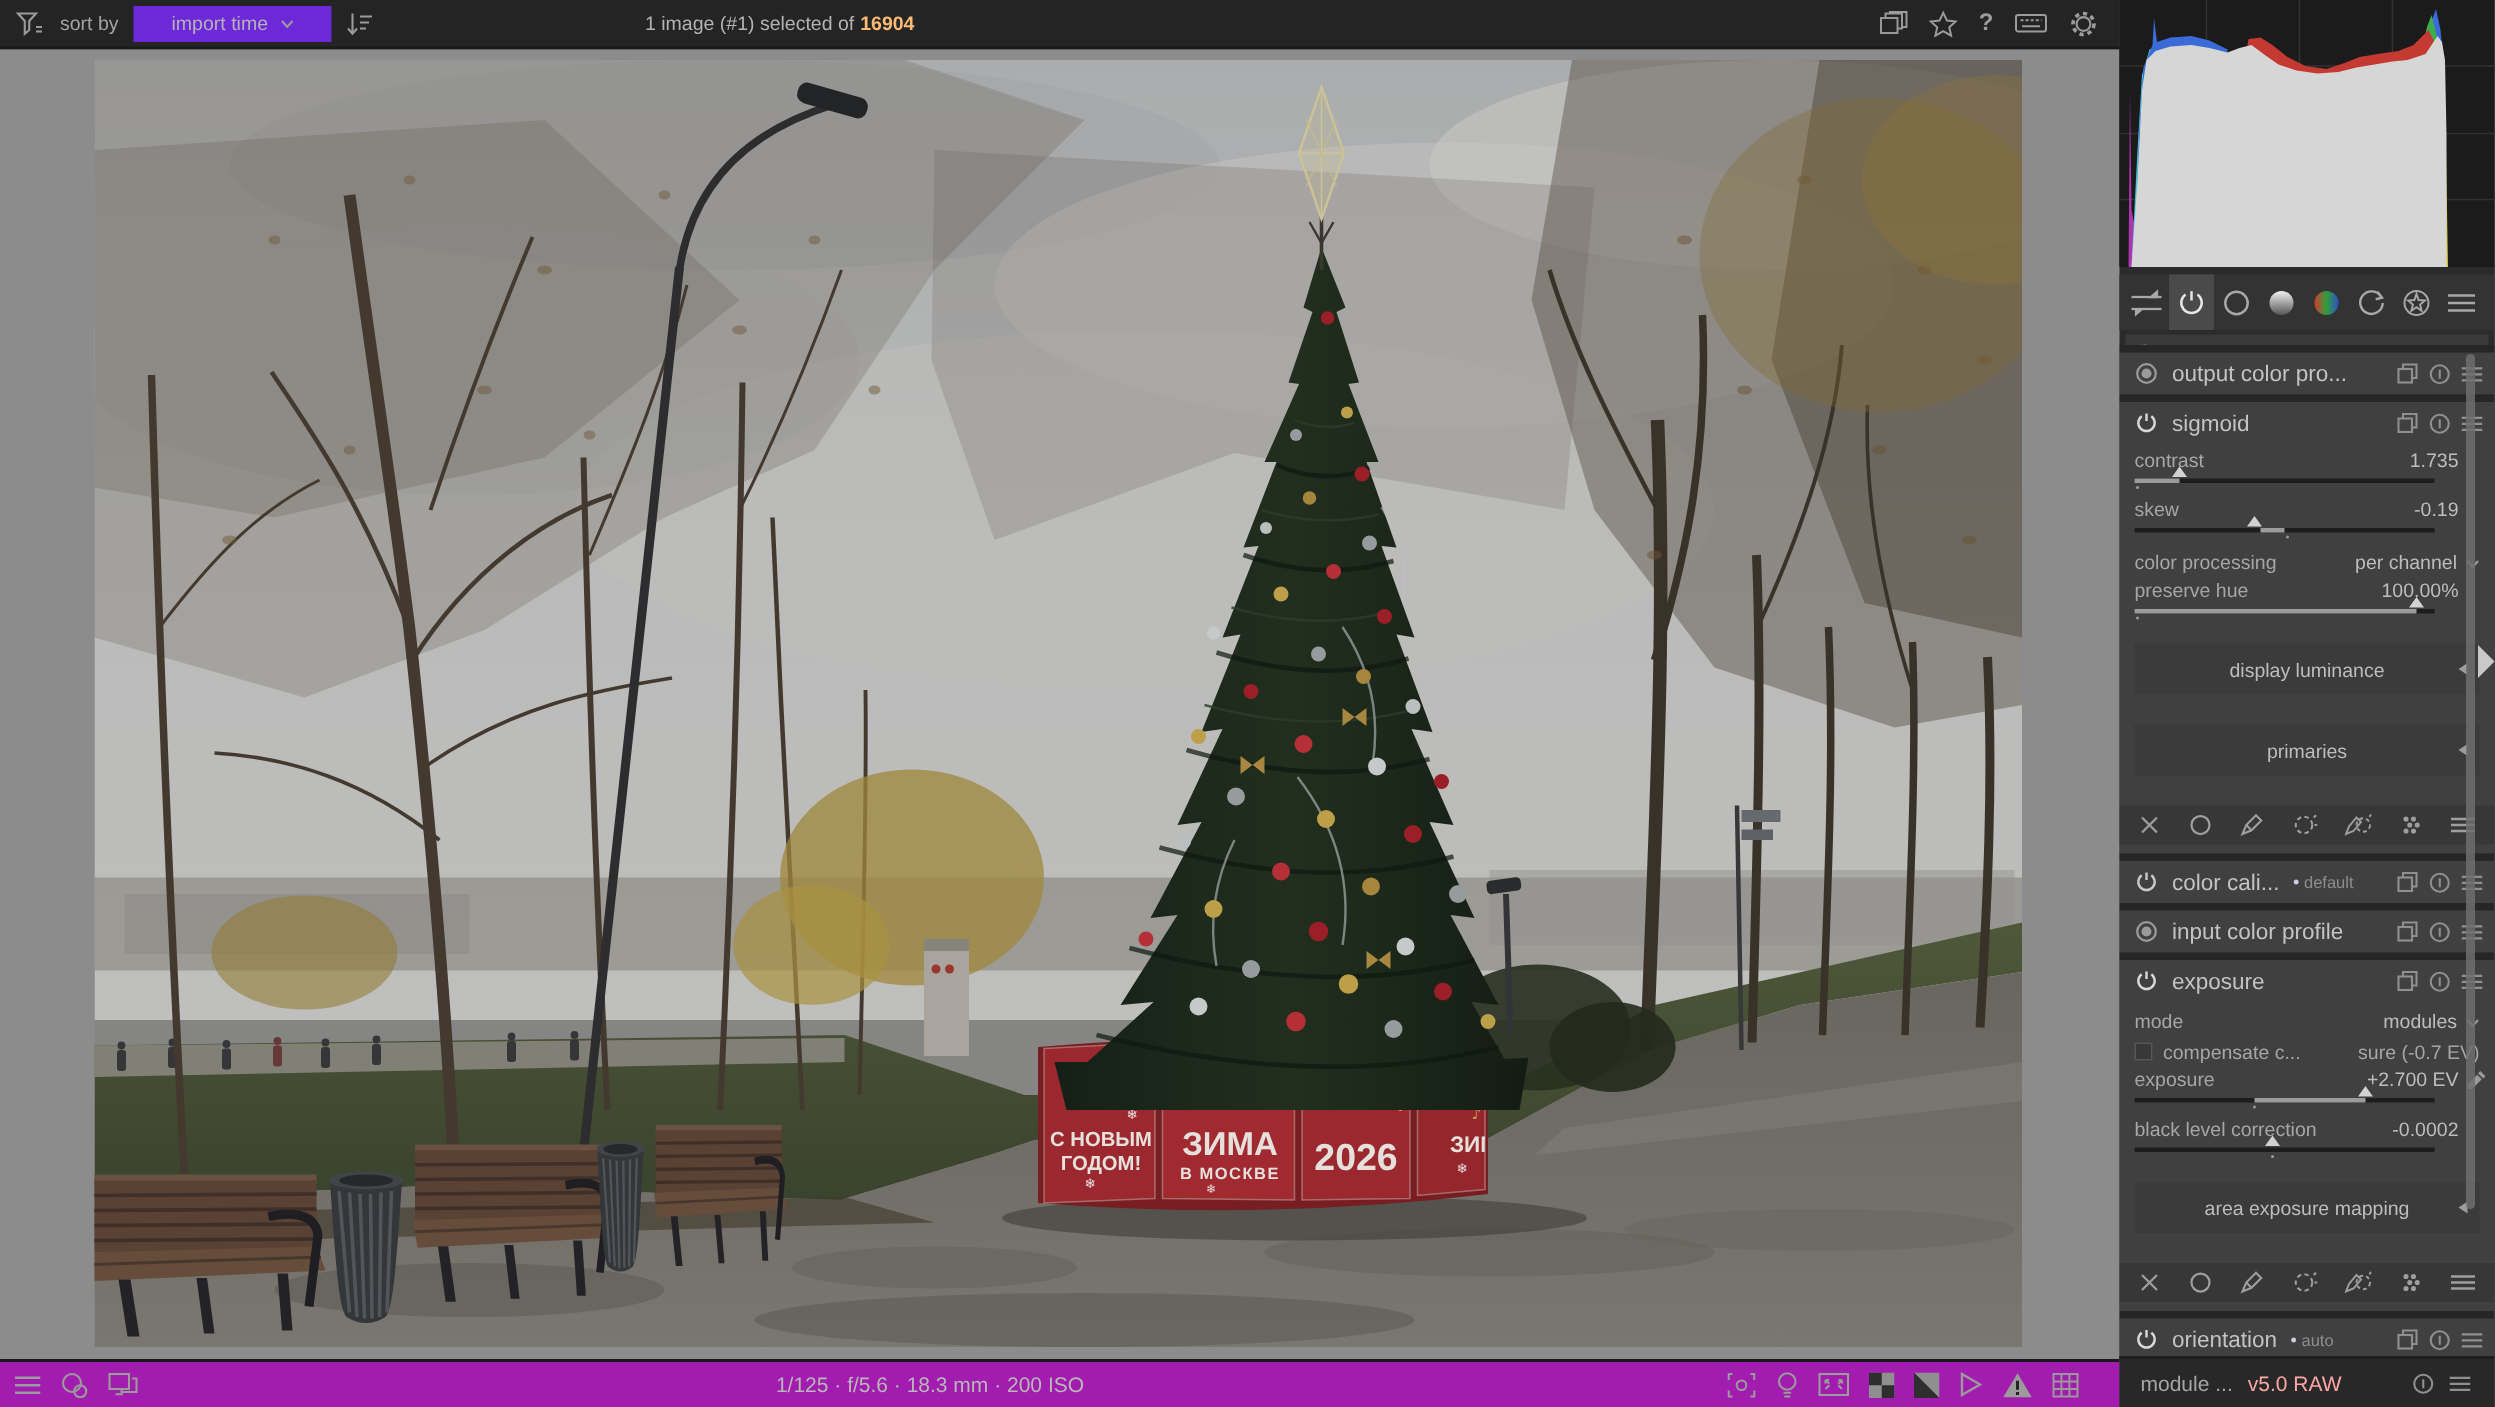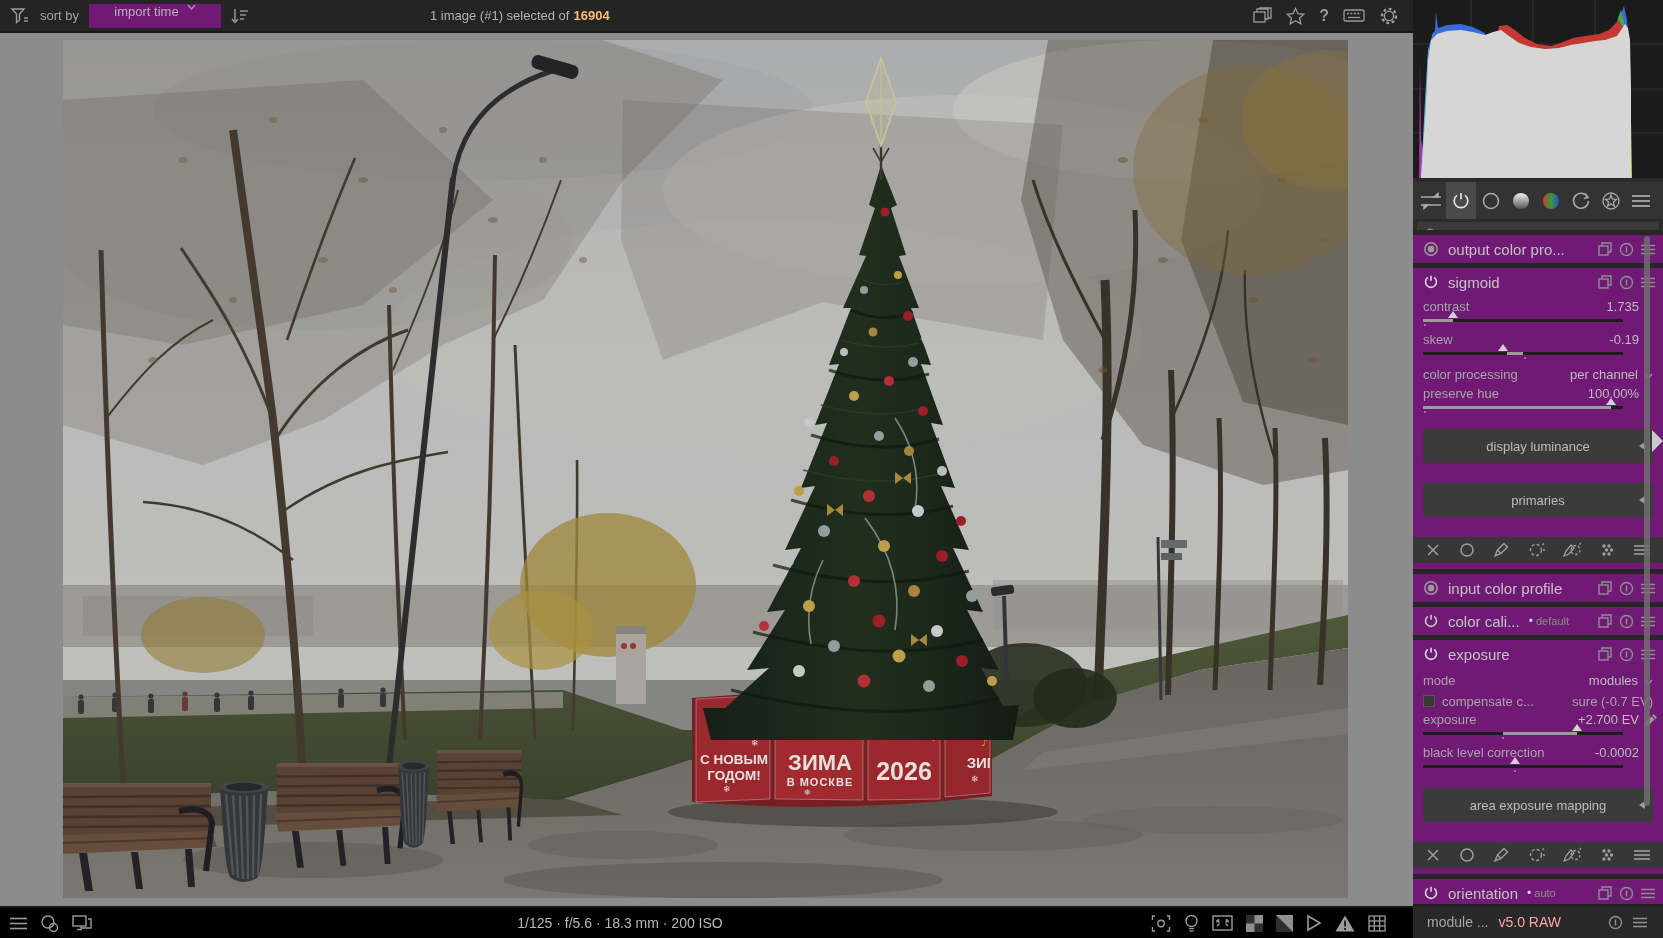--- a/index.html
+++ b/index.html
@@ -2,49 +2,49 @@
 <html><head>
 <meta charset="utf-8">
 <style>
   html,body{margin:0;padding:0;background:#111;}
   .screen{position:relative;width:1663px;height:938px;background:#8c8c8c;
     font-family:"Liberation Sans",sans-serif;overflow:hidden;-webkit-font-smoothing:antialiased;}
   
   .topbar{position:absolute;left:0;top:0;width:1413px;height:31px;background:#242424;
     border-bottom:2px solid #191919;display:flex;align-items:center;color:#a3a3a3;font-size:13px;}
   .tb-left{display:flex;align-items:center;margin-left:10px;gap:10px;}
-  .sort-select{width:132px;height:24px;background:#701a75;color:#b4b4b4;display:flex;
-    align-items:flex-start;justify-content:center;gap:8px;cursor:pointer;}
+  .sort-select{width:132px;height:24px;background:#6d28d9;color:#b4b4b4;display:flex;
+    align-items:center;justify-content:center;gap:8px;cursor:pointer;}
   .status{position:absolute;left:430px;top:0;height:31px;display:flex;align-items:center;color:#b3b3b3;}
   .status b{color:#fdba74;font-weight:bold;margin-left:4px;}
   .tb-right{position:absolute;right:14px;top:0;height:31px;display:flex;align-items:center;gap:14px;}
   .icn{display:inline-flex;align-items:center;justify-content:center;color:#9b9b9b;}
   .icn svg{display:block;}
   .qmark{font-size:16px;color:#9b9b9b;font-weight:bold;}
   
   .main{position:absolute;left:0;top:33px;width:1413px;height:873px;background:#8c8c8c;}
   .photo{position:absolute;left:63px;top:7px;width:1285px;height:858px;}
   
-  .bottombar{position:absolute;left:0;top:906px;width:1413px;height:32px;background:#000000;
+  .bottombar{position:absolute;left:0;top:906px;width:1413px;height:32px;background:#a21caf;
     border-top:2px solid #191919;box-sizing:border-box;}
   .bb-left{position:absolute;left:10px;top:0;height:30px;display:flex;align-items:center;gap:13px;}
   .bb-exif{position:absolute;left:620px;top:0;height:30px;transform:translateX(-50%);
     display:flex;align-items:center;color:#b8b8b8;font-size:14px;white-space:nowrap;}
   .bb-right{position:absolute;left:1151px;top:0;height:30px;display:flex;align-items:center;gap:13px;}
   
   .panel{position:absolute;left:1413px;top:0;width:250px;height:938px;background:#2b2b2b;}
   .histo{position:relative;width:250px;height:178px;background:#1b1b1b;}
   .tabs{height:37px;background:#333333;display:flex;align-items:center;padding:0 3px;}
   .tab{width:30px;height:37px;display:flex;align-items:center;justify-content:center;cursor:pointer;}
   .tab.sel{background:#4a4a4a;}
   .search{height:26px;margin:3px 4px;background:#3a3a3a;display:flex;align-items:center;
     padding:0 7px;gap:7px;}
   .search span{color:#757575;font-size:13px;white-space:nowrap;}
   .mods{position:absolute;left:0;top:230px;right:0;bottom:34px;overflow:hidden;}
-  .module{border-top:5px solid #262626;background:#701a75;}
+  .module{border-top:5px solid #262626;background:#404040;}
   .mhead{height:28px;display:flex;align-items:center;padding:0 8px 0 10px;gap:9px;cursor:pointer;}
   .mhead .mlabel{color:#c3c3c3;font-size:15px;white-space:nowrap;}
   .mnote{color:#8d8d8d;font-size:11px;white-space:nowrap;}
   .mnote .bdot{color:#cfcfdf;font-size:12px;}
   .mhead .sp{flex:1;}
   .hicons{display:flex;align-items:center;gap:7px;}
   .mbody{padding:2px 0 6px 0;}
   .ctl-line{display:flex;justify-content:space-between;align-items:center;
     padding:0 24px 0 10px;height:17px;color:#a6a6a6;font-size:13px;position:relative;}
   .ctl-line .val{color:#bdbdbd;}
@@ -824,61 +824,61 @@
                   <line x1="0" y1="10" x2="16" y2="10"></line>
                 </svg>
               </span>
           </div>
         </div>
       </div>
 
       <div class="module">
         <div class="mhead">
           <span class="icn">
-            <svg width="16" height="16" viewBox="0 0 16 16" fill="none" stroke="#9a9a9a" stroke-width="1.5">
-                <circle cx="8" cy="8" r="6.2"></circle>
-                <circle cx="8" cy="8" r="2.6" fill="#9a9a9a"></circle>
-              </svg>
-            </span>
-          <span class="mlabel">input color profile</span>
-          <span class="sp"></span>
-          <span class="hicons">
-            <span class="icn">
-                <svg width="14" height="14" viewBox="0 0 14 14" fill="none" stroke="#8f8f8f" stroke-width="1.4">
-                  <rect x="1" y="4" width="9" height="9"></rect>
-                  <path d="M4,4 V1 h9 v9 h-3"></path>
-                </svg>
-              </span>
-            <span class="icn">
-                <svg width="15" height="15" viewBox="0 0 15 15" fill="none" stroke="#8f8f8f" stroke-width="1.4">
-                  <circle cx="7.5" cy="7.5" r="6"></circle>
-                  <line x1="7.5" y1="4.5" x2="7.5" y2="10.5"></line>
-                </svg>
-              </span>
-            <span class="icn">
-                <svg width="14" height="11" viewBox="0 0 14 11" stroke="#8f8f8f" stroke-width="1.5">
-                  <line x1="0" y1="1.5" x2="14" y2="1.5"></line>
-                  <line x1="0" y1="5.5" x2="14" y2="5.5"></line>
-                  <line x1="0" y1="9.5" x2="14" y2="9.5"></line>
-                </svg>
-              </span>
-          </span>
-        </div>
-      </div>
-
-      <div class="module">
-        <div class="mhead">
-          <span class="icn">
             <svg width="16" height="16" viewBox="0 0 24 24" fill="none" stroke="#c8c8c8" stroke-width="2.4">
                 <path d="M7.2,5.2 A8.2,8.2 0 1 0 16.8,5.2"></path>
                 <line x1="12" y1="2.5" x2="12" y2="10"></line>
               </svg>
             </span>
           <span class="mlabel">color cali...</span>
           <span class="mnote"><span class="bdot">•</span> <span>default</span></span>
+          <span class="sp"></span>
+          <span class="hicons">
+            <span class="icn">
+                <svg width="14" height="14" viewBox="0 0 14 14" fill="none" stroke="#8f8f8f" stroke-width="1.4">
+                  <rect x="1" y="4" width="9" height="9"></rect>
+                  <path d="M4,4 V1 h9 v9 h-3"></path>
+                </svg>
+              </span>
+            <span class="icn">
+                <svg width="15" height="15" viewBox="0 0 15 15" fill="none" stroke="#8f8f8f" stroke-width="1.4">
+                  <circle cx="7.5" cy="7.5" r="6"></circle>
+                  <line x1="7.5" y1="4.5" x2="7.5" y2="10.5"></line>
+                </svg>
+              </span>
+            <span class="icn">
+                <svg width="14" height="11" viewBox="0 0 14 11" stroke="#8f8f8f" stroke-width="1.5">
+                  <line x1="0" y1="1.5" x2="14" y2="1.5"></line>
+                  <line x1="0" y1="5.5" x2="14" y2="5.5"></line>
+                  <line x1="0" y1="9.5" x2="14" y2="9.5"></line>
+                </svg>
+              </span>
+          </span>
+        </div>
+      </div>
+
+      <div class="module">
+        <div class="mhead">
+          <span class="icn">
+            <svg width="16" height="16" viewBox="0 0 16 16" fill="none" stroke="#9a9a9a" stroke-width="1.5">
+                <circle cx="8" cy="8" r="6.2"></circle>
+                <circle cx="8" cy="8" r="2.6" fill="#9a9a9a"></circle>
+              </svg>
+            </span>
+          <span class="mlabel">input color profile</span>
           <span class="sp"></span>
           <span class="hicons">
             <span class="icn">
                 <svg width="14" height="14" viewBox="0 0 14 14" fill="none" stroke="#8f8f8f" stroke-width="1.4">
                   <rect x="1" y="4" width="9" height="9"></rect>
                   <path d="M4,4 V1 h9 v9 h-3"></path>
                 </svg>
               </span>
             <span class="icn">
                 <svg width="15" height="15" viewBox="0 0 15 15" fill="none" stroke="#8f8f8f" stroke-width="1.4">

